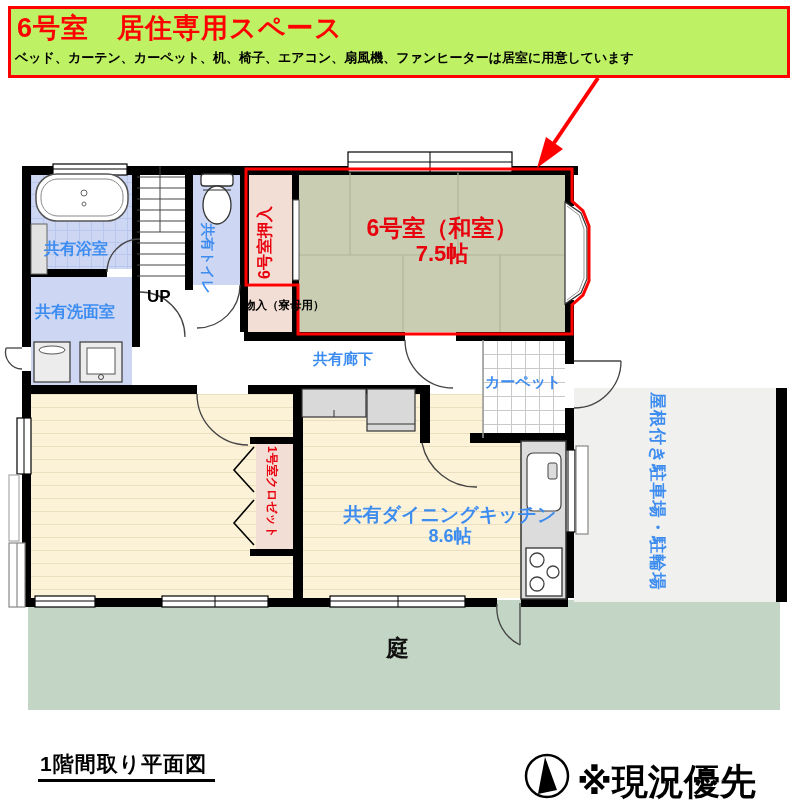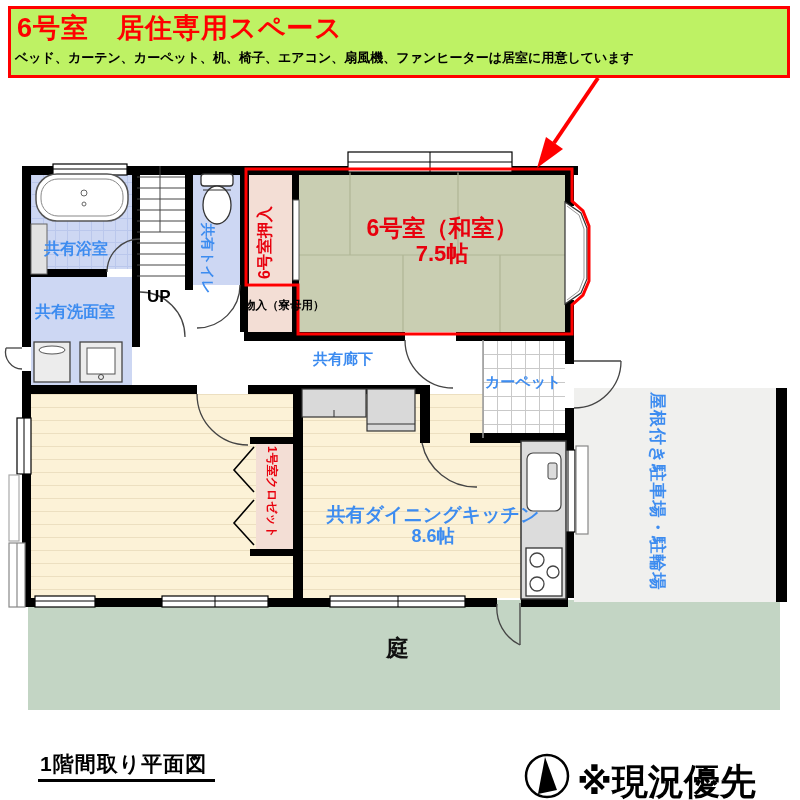--- a/index.html
+++ b/index.html
@@ -38,21 +38,21 @@
   #up-lbl{left:147px;top:287px;font-size:17px;color:#000;font-weight:600;}
   #toilet-lbl{left:200px;top:223px;font-size:14px;height:112px;}
   #oshiire-lbl{left:256px;top:177px;font-size:16px;height:102px;}
   #monoire-lbl{left:244px;top:299px;font-size:11.5px;color:#000;font-weight:bold;}
   #room6-lbl{left:298px;top:215px;width:288px;text-align:center;font-size:23px;}
   #room6-lbl .size{font-size:22px;}
   #corridor-lbl{left:313px;top:350px;font-size:15px;}
   #entrance-lbl{left:485px;top:373px;font-size:15px;}
   #room1-lbl{left:30px;top:487px;width:263px;text-align:center;font-size:19px;}
   #closet1-lbl{left:264px;top:446px;font-size:12px;height:106px;}
-  #dk-lbl{left:303px;top:504px;width:260px;text-align:center;font-size:19px;}
+  #dk-lbl{left:303px;top:504px;width:260px;text-align:center;font-size:19px;padding-left:17px;}
   #dk-lbl .size{font-size:18px;}
   #parking-lbl{left:647px;top:392px;font-size:17px;height:214px;letter-spacing:1px;}
   #garden-lbl{left:386px;top:635px;font-size:23px;color:#111;font-weight:bold;}
   #caption-lbl{left:38px;top:752px;font-size:21px;color:#000;border-bottom:3px solid #000;padding:0 8px 3px 2px;letter-spacing:1px;}
   #note-lbl{left:577px;top:761px;font-size:36px;color:#000;}
   svg{position:absolute;left:0;top:0;pointer-events:none;}
 </style>
 </head>
 <body>
 

